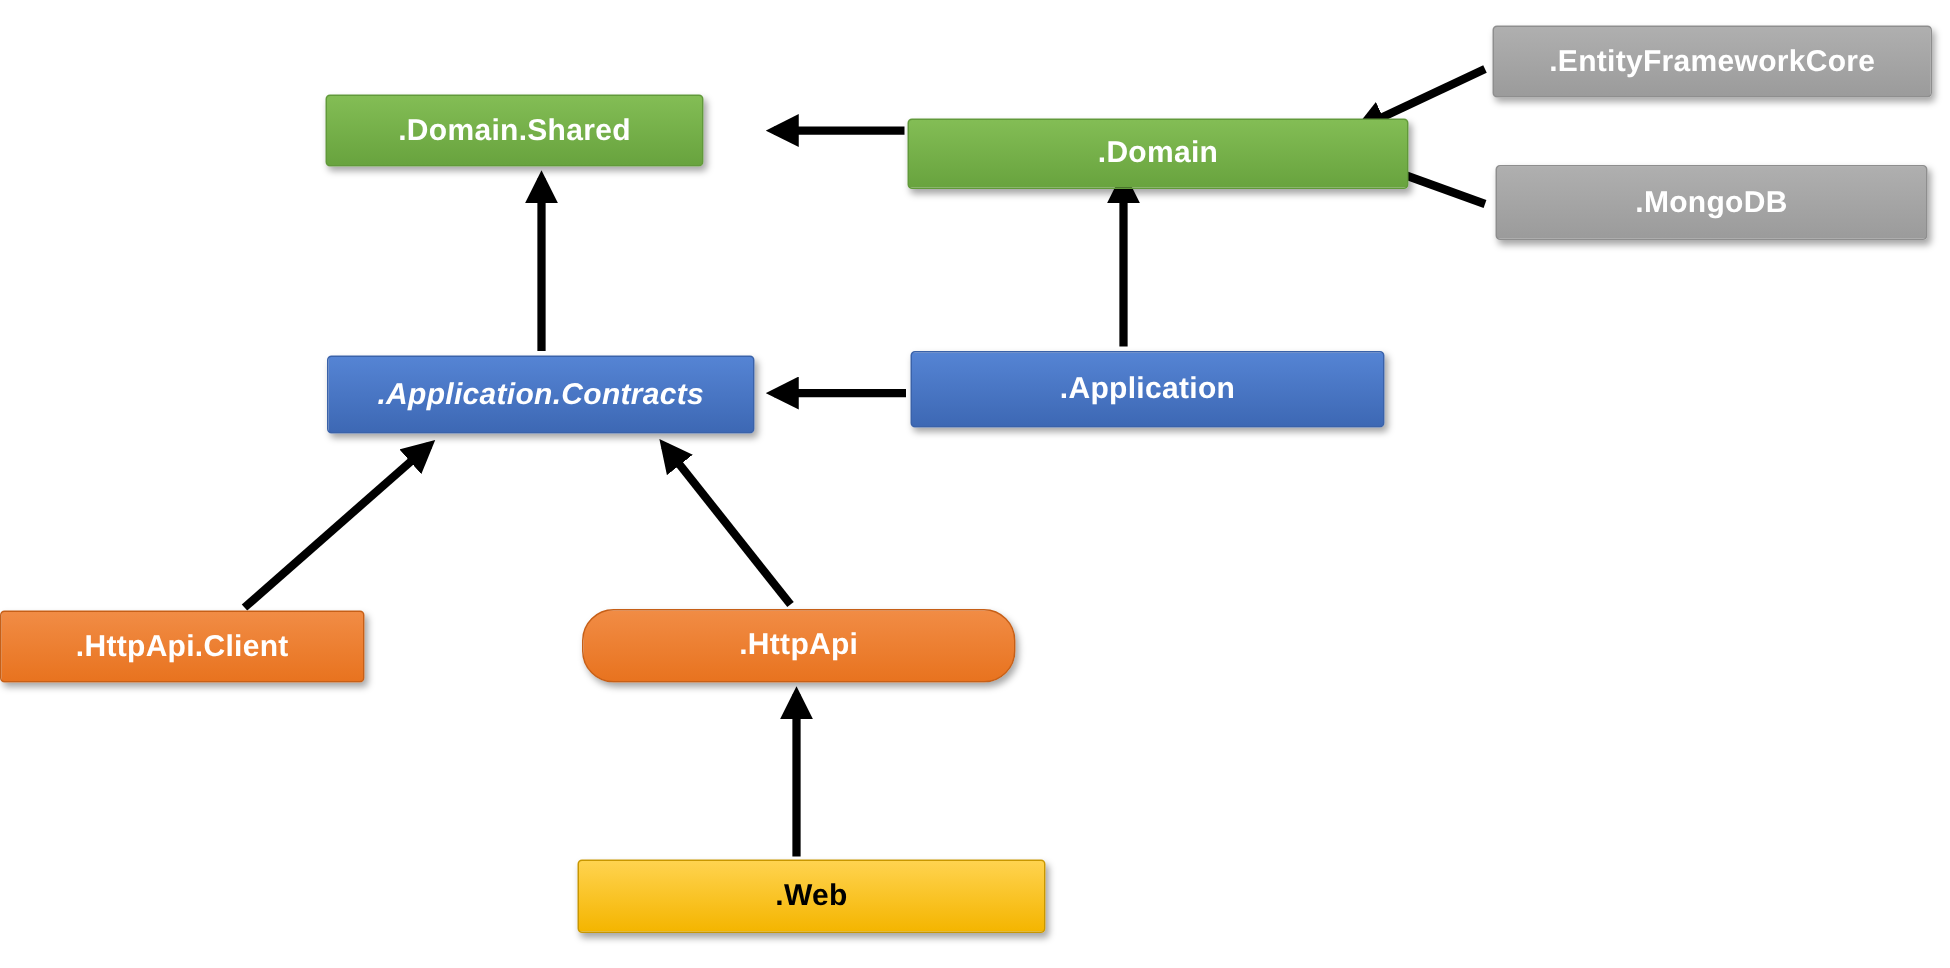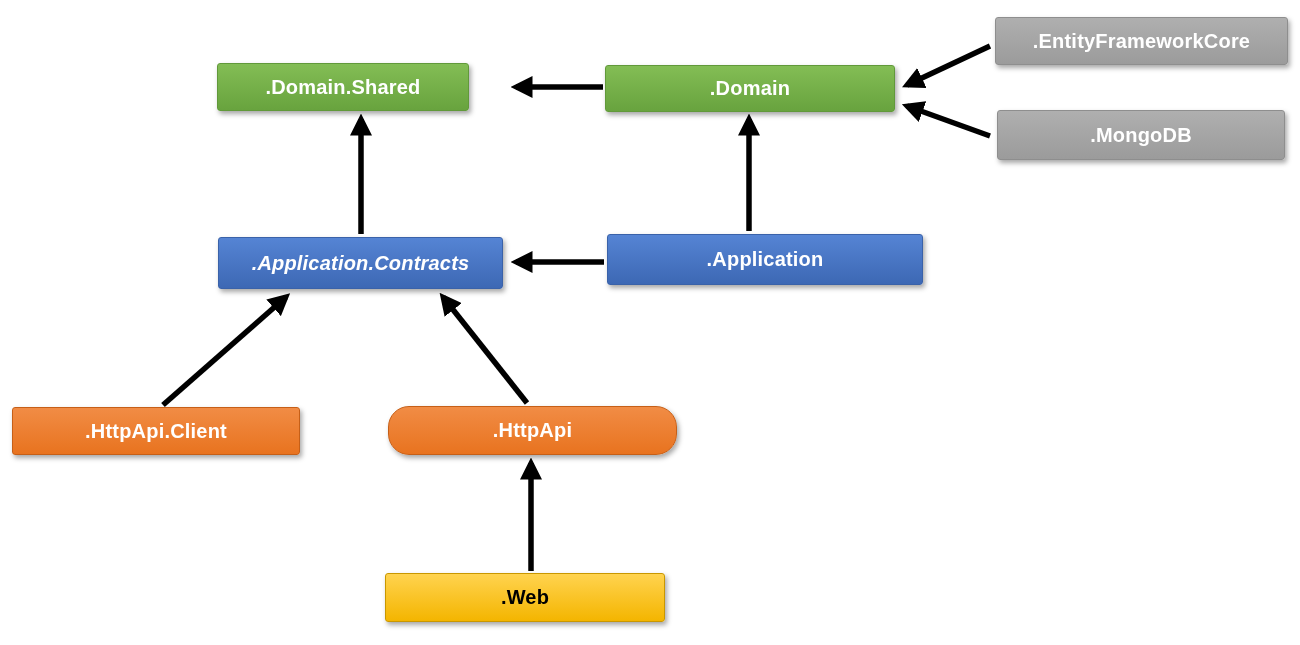--- a/index.html
+++ b/index.html
@@ -61,38 +61,38 @@
         <line x1="604" y1="262" x2="516" y2="262" class="edge" stroke="#000000" marker-end="url(#arrowhead)"></line>
         <line x1="163" y1="405" x2="286" y2="297" class="edge" stroke="#000000" marker-end="url(#arrowhead)"></line>
         <line x1="527" y1="403" x2="443" y2="297" class="edge" stroke="#000000" marker-end="url(#arrowhead)"></line>
         <line x1="531" y1="571" x2="531" y2="463" class="edge" stroke="#000000" marker-end="url(#arrowhead)"></line>
       </g>
   </svg>
   <div id="nodes">
       <div class="node" style="left: 217px; top: 63px; width: 252px; height: 48px; background: linear-gradient(rgb(131, 189, 85) 0%, rgb(104, 163, 62) 100%); border-color: rgb(97, 153, 58); color: rgb(255, 255, 255);">
         <span>.Domain.Shared</span>
       </div>
-      <div class="node" style="left: 605px; top: 65px; width: 290px; height: 47px; background: linear-gradient(rgb(131, 189, 85) 0%, rgb(104, 163, 62) 100%); border-color: rgb(97, 153, 58); color: rgb(255, 255, 255);">
+      <div class="node" style="left: 605px; top: 79px; width: 334px; height: 47px; background: linear-gradient(rgb(131, 189, 85) 0%, rgb(104, 163, 62) 100%); border-color: rgb(97, 153, 58); color: rgb(255, 255, 255);">
         <span>.Domain</span>
       </div>
       <div class="node" style="left: 995px; top: 17px; width: 293px; height: 48px; background: linear-gradient(rgb(175, 175, 175) 0%, rgb(155, 155, 155) 100%); border-color: rgb(142, 142, 142); color: rgb(255, 255, 255);">
         <span>.EntityFrameworkCore</span>
       </div>
       <div class="node" style="left: 997px; top: 110px; width: 288px; height: 50px; background: linear-gradient(rgb(175, 175, 175) 0%, rgb(155, 155, 155) 100%); border-color: rgb(142, 142, 142); color: rgb(255, 255, 255);">
         <span>.MongoDB</span>
       </div>
       <div class="node" style="left: 218px; top: 237px; width: 285px; height: 52px; background: linear-gradient(rgb(85, 132, 212) 0%, rgb(61, 104, 180) 100%); border-color: rgb(58, 98, 169); color: rgb(255, 255, 255); font-style: italic;">
         <span>.Application.Contracts</span>
       </div>
       <div class="node" style="left: 607px; top: 234px; width: 316px; height: 51px; background: linear-gradient(rgb(85, 132, 212) 0%, rgb(61, 104, 180) 100%); border-color: rgb(58, 98, 169); color: rgb(255, 255, 255); text-align: right;">
         <span>.Application</span>
       </div>
-      <div class="node" style="left: 12px; top: 407px; width: 288px; height: 48px; background: linear-gradient(rgb(241, 140, 69) 0%, rgb(232, 115, 31) 100%); border-color: rgb(198, 95, 23); color: rgb(255, 255, 255);">
+      <div class="node" style="left: 0; top: 407px; width: 243px; height: 48px; background: linear-gradient(rgb(241, 140, 69) 0%, rgb(232, 115, 31) 100%); border-color: rgb(198, 95, 23); color: rgb(255, 255, 255);">
         <span>.HttpApi.Client</span>
       </div>
       <div class="node" style="left: 388px; top: 406px; width: 289px; height: 49px; background: linear-gradient(rgb(241, 140, 69) 0%, rgb(232, 115, 31) 100%); border-color: rgb(198, 95, 23); color: rgb(255, 255, 255); border-radius: 21px;">
         <span>.HttpApi</span>
       </div>
-      <div class="node" style="left: 385px; top: 573px; width: 280px; height: 49px; background: linear-gradient(rgb(255, 211, 79) 0%, rgb(244, 181, 0) 100%); border-color: rgb(201, 151, 0); color: rgb(0, 0, 0);">
+      <div class="node" style="left: 385px; top: 573px; width: 312px; height: 49px; background: linear-gradient(rgb(255, 211, 79) 0%, rgb(244, 181, 0) 100%); border-color: rgb(201, 151, 0); color: rgb(0, 0, 0);">
         <span>.Web</span>
       </div>
     </div>
 </div>
 
 </body></html>

